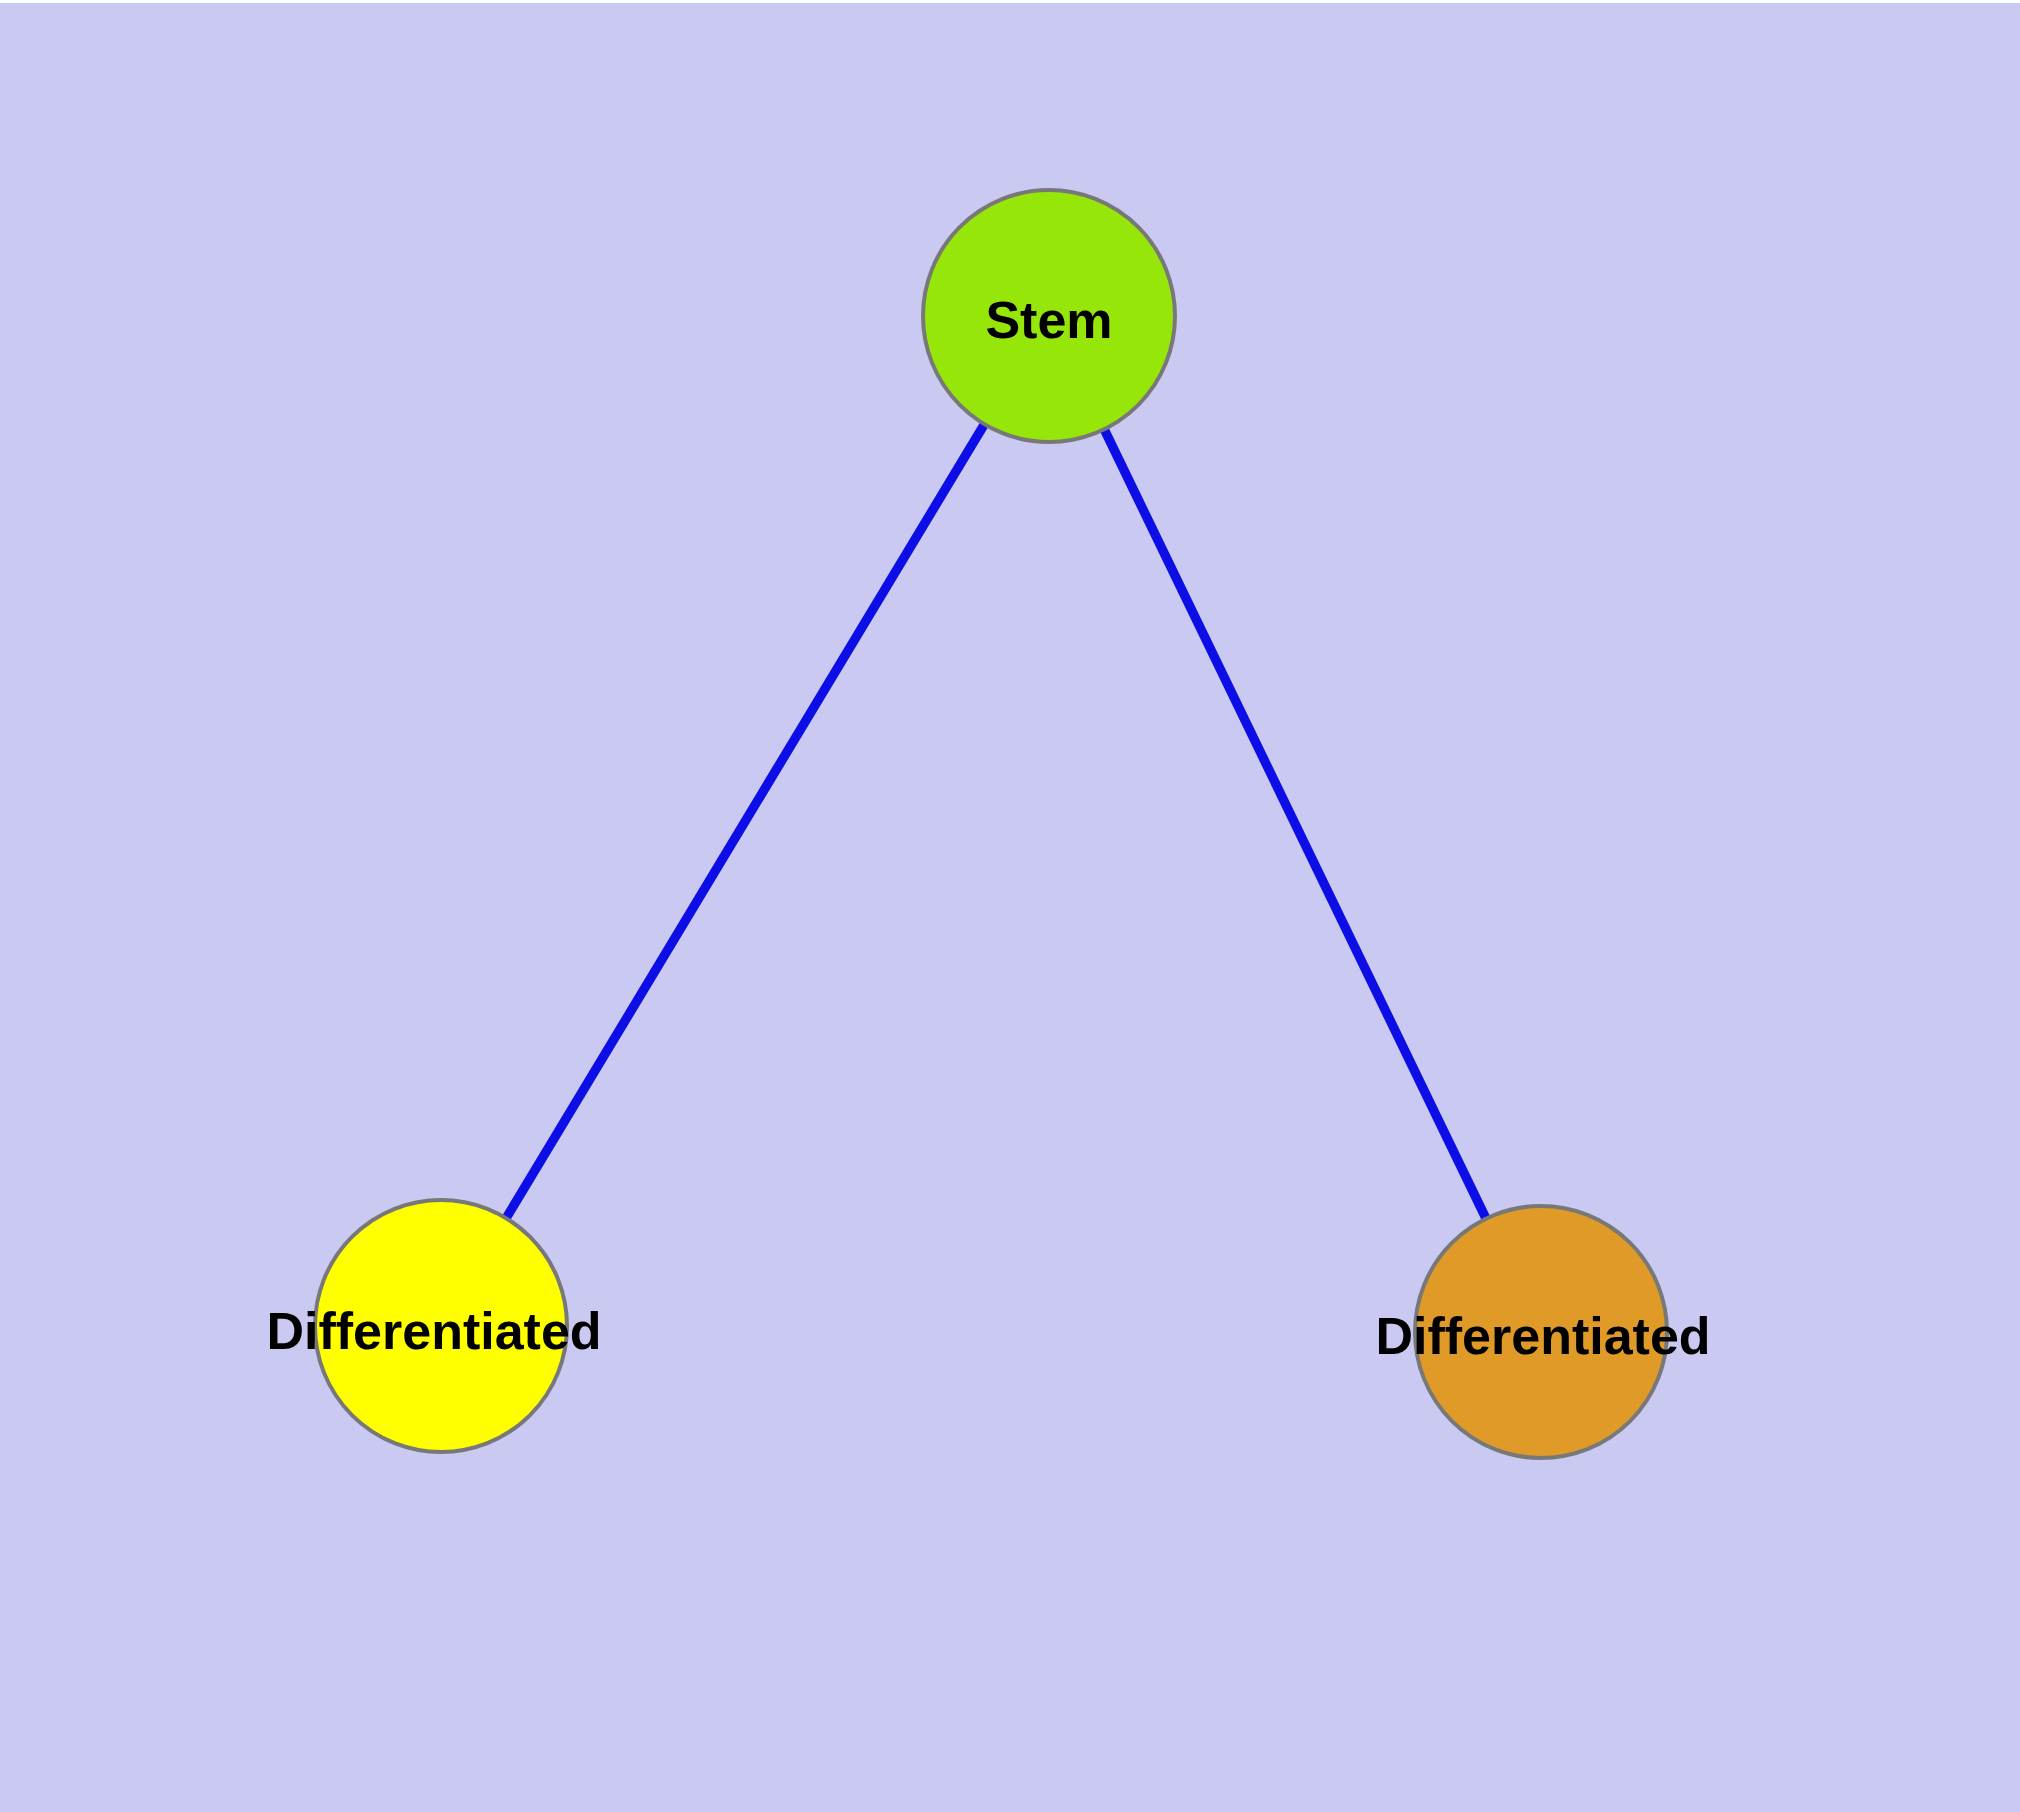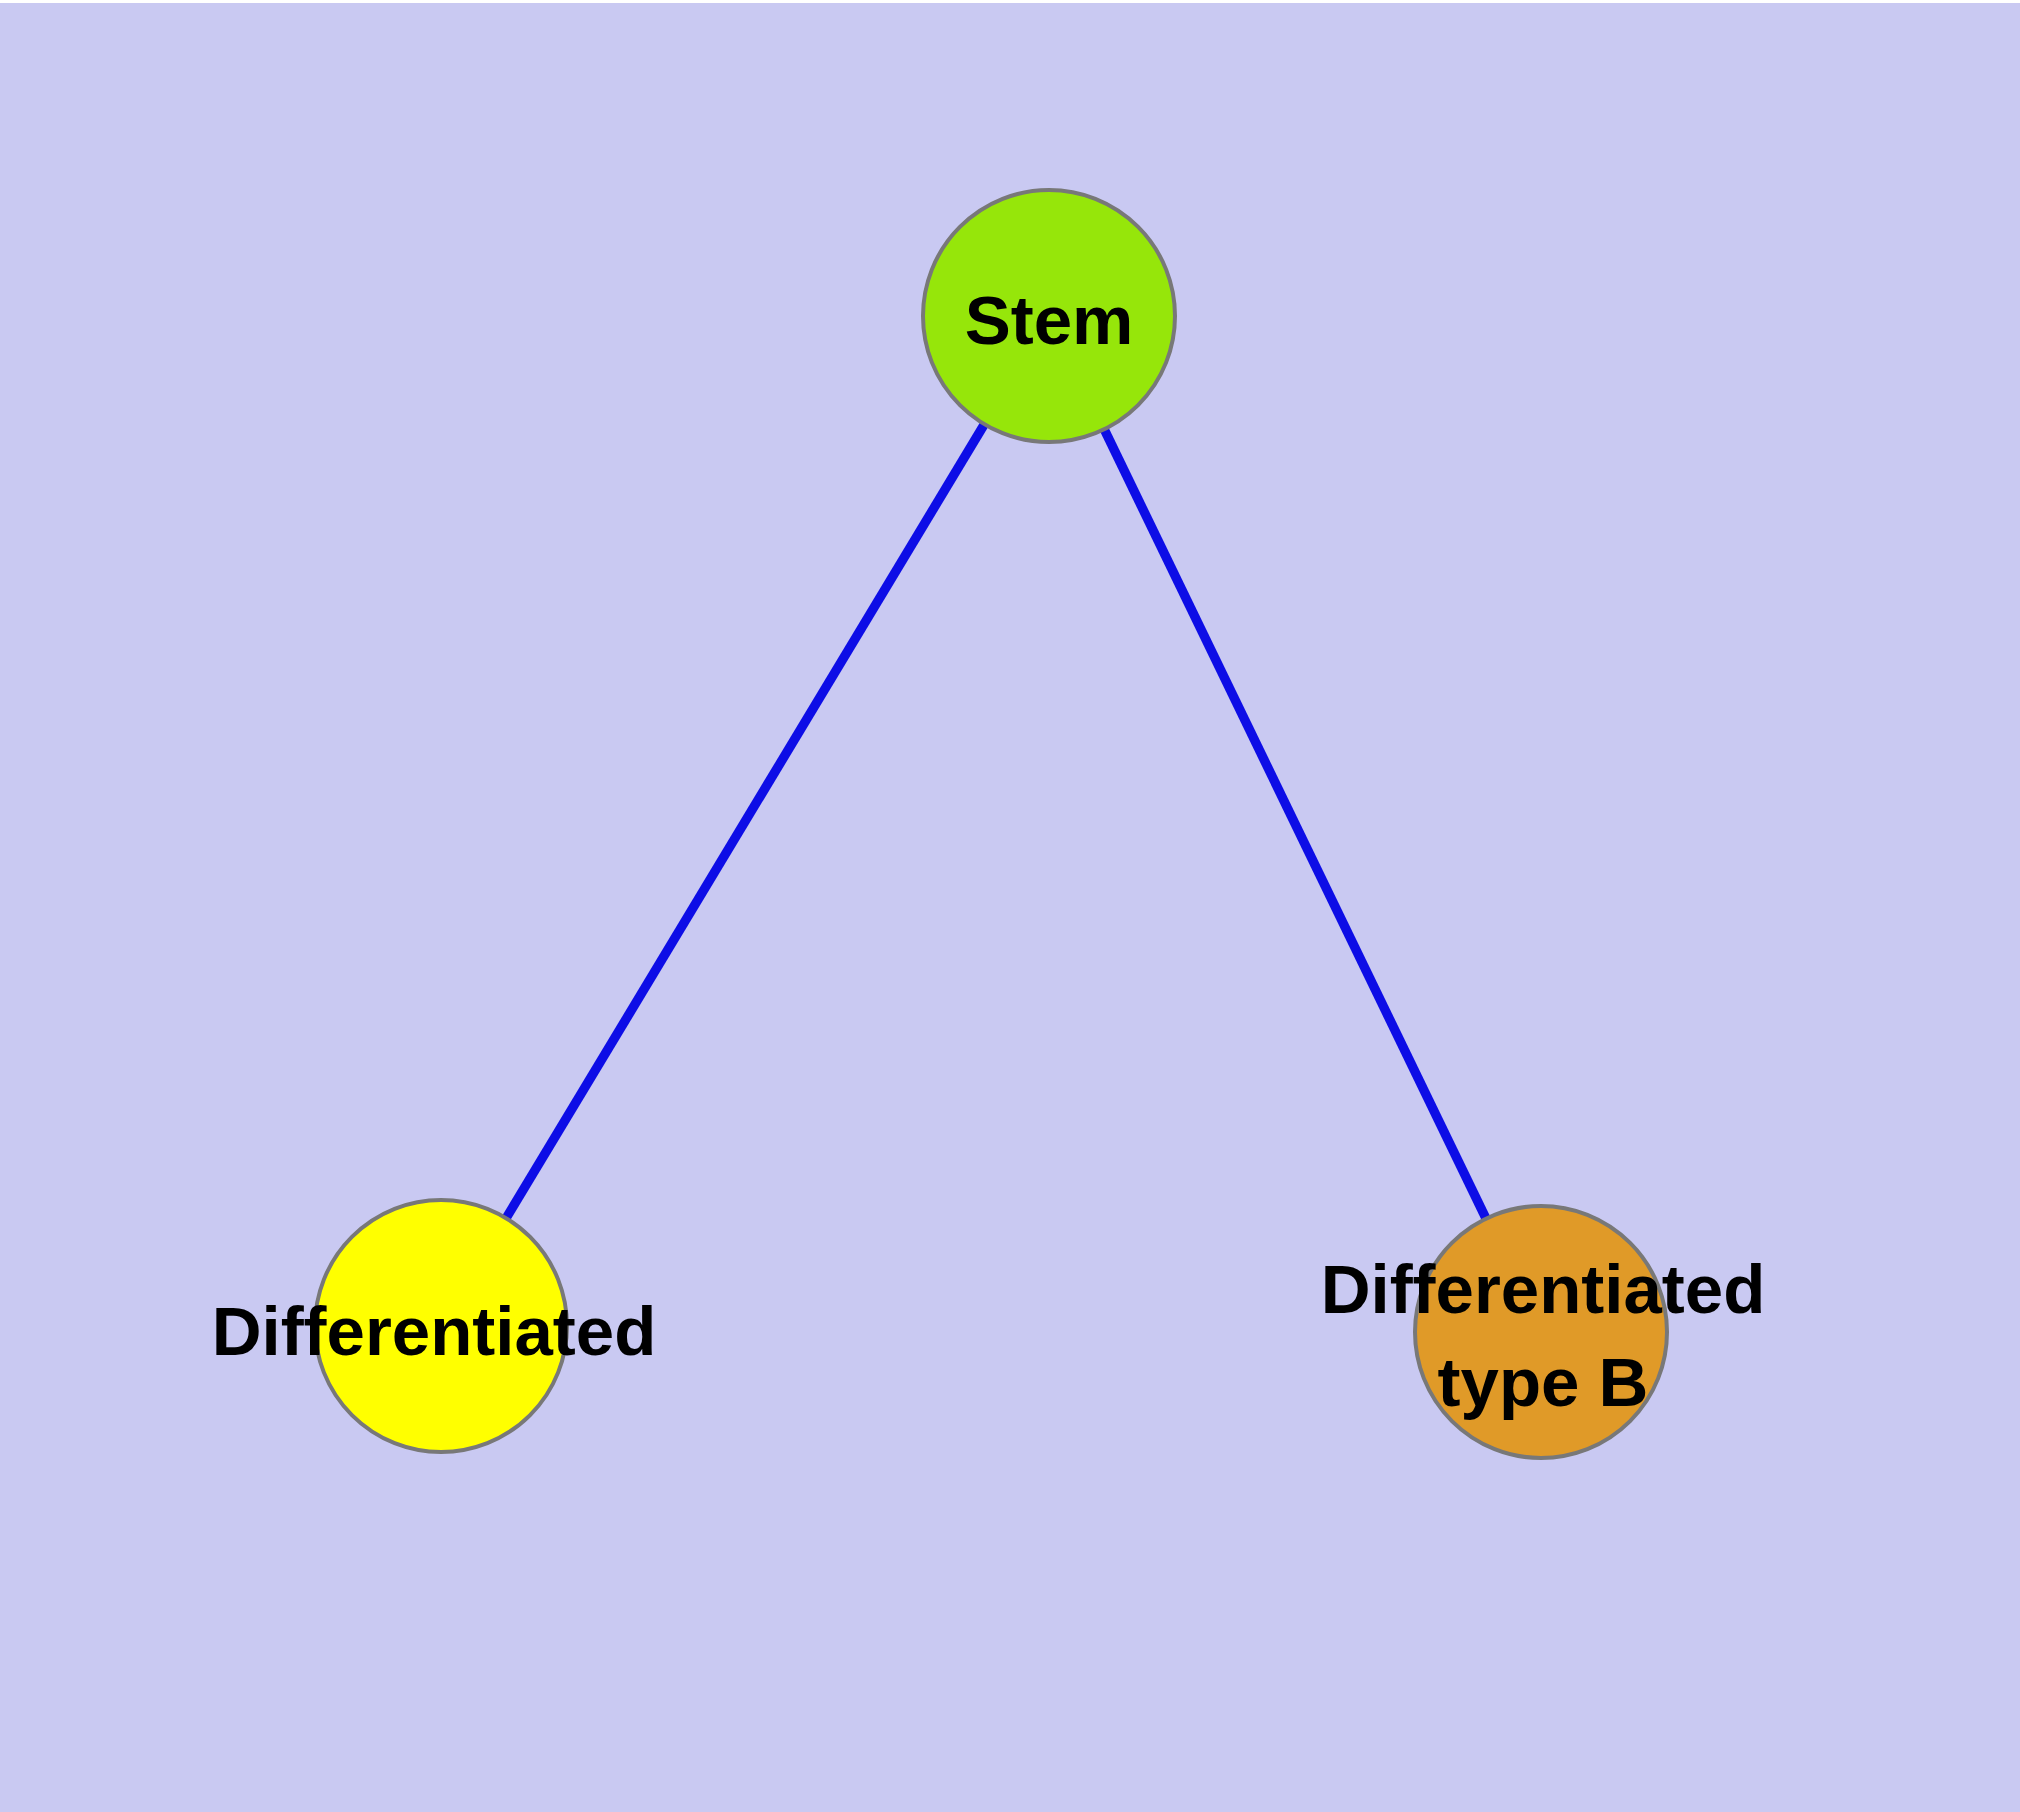--- a/index.html
+++ b/index.html
@@ -38,21 +38,21 @@
     box-sizing: border-box;
     border: 4.2px solid #787878;
     border-radius: 50%;
   }
   .node-stem   { left: 921px; top: 188px;  }
   .node-type-a { left: 313px;  top: 1198px; }
   .node-type-b { left: 1413px; top: 1204px; }
   .node-label {
     position: absolute;
     transform: translate(-50%, -50%);
-    font-size: 69px;
+    font-size: 52px;
     font-weight: bold;
     line-height: 93px;
     text-align: center;
     white-space: nowrap;
     letter-spacing: 0;
   }
   .label-stem   { left: 1049px; top: 320px;  }
   .label-type-a { left: 434px;  top: 1331px; }
   .label-type-b { left: 1543px; top: 1336px; }
 </style>
@@ -77,17 +77,16 @@
   <div class="node-label label-stem" style="color: rgb(0, 0, 0);">
     <div>Stem</div>
   </div>
 
   <div class="node-label label-type-a" style="color: rgb(0, 0, 0);">
     <div>Differentiated</div>
   </div>
 
   <div class="node-label label-type-b" style="color: rgb(0, 0, 0);">
     <div>Differentiated</div>
-    <div>type B</div>
   </div>
 
 </div>
 
 
 </body></html>

